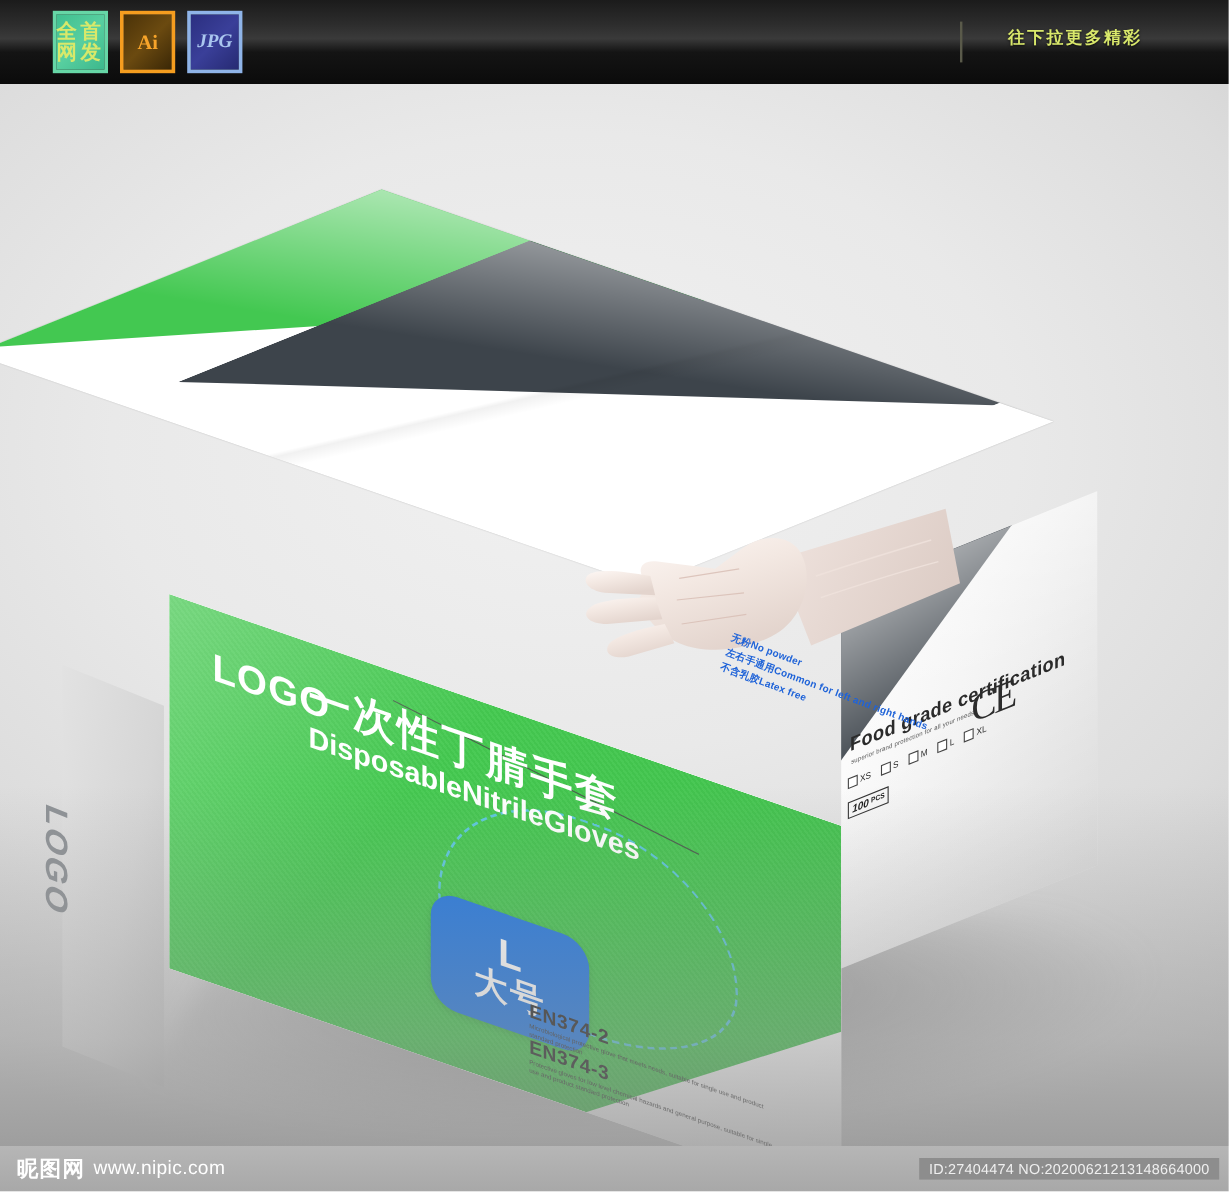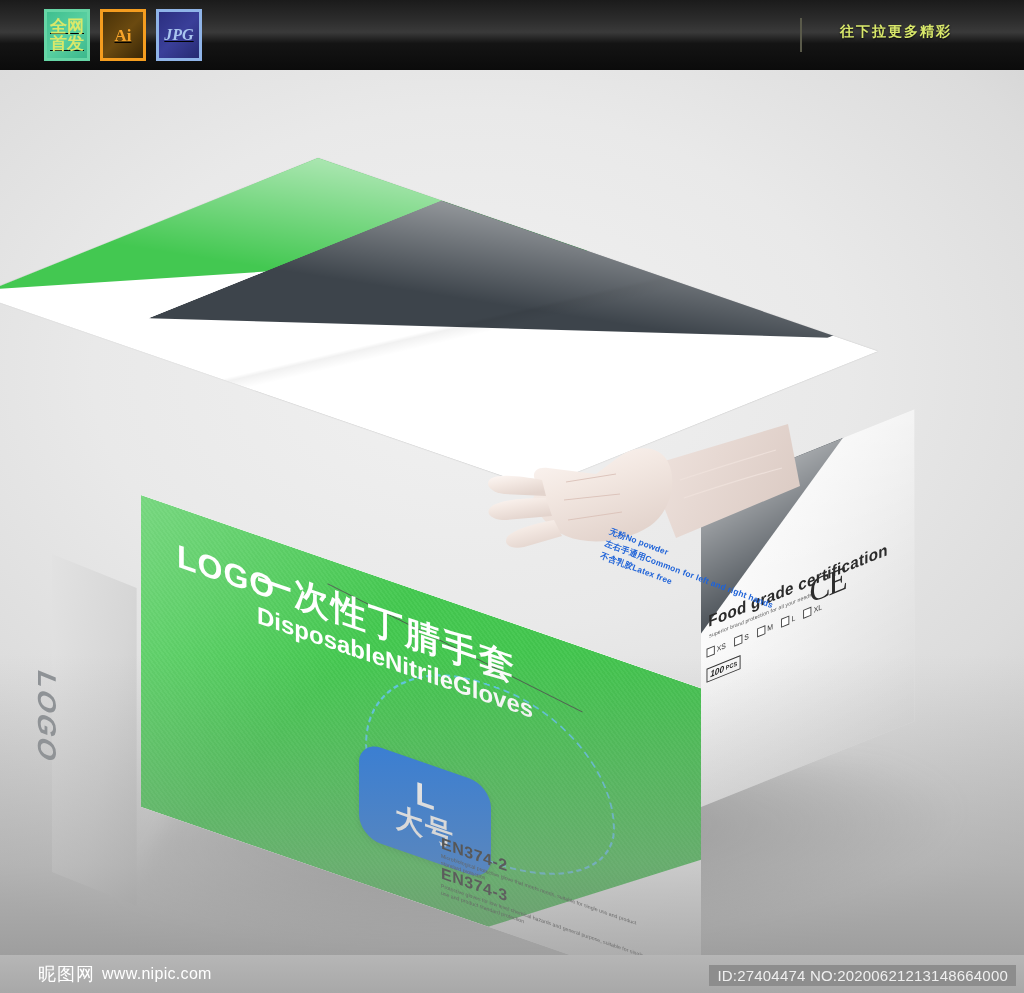--- a/index.html
+++ b/index.html
@@ -12,22 +12,22 @@
 
   
   .banner{
     position:absolute;left:0;top:0;width:1024px;height:70px;
     background:linear-gradient(180deg,#1b1b1b 0%,#2c2c2c 28%,#3a3a3a 46%,#141414 62%,#0b0b0b 100%);
     display:flex;align-items:center;overflow:hidden;
   }
   .badges{display:flex;align-items:center;gap:10px;margin-left:44px;}
   .badge{
     width:46px;height:52px;border-width:3px;border-style:solid;
-    display:flex;flex-direction:column;align-items:center;justify-content:center;
-    box-sizing:border-box;line-height:1;text-decoration:underline;
+    display:flex;flex-direction:row;align-items:center;justify-content:center;
+    box-sizing:border-box;line-height:1;
   }
   .badge-quan{
     border-color:#66d6a6;
     background:linear-gradient(135deg,#3fbf8f 0%,#58cfa0 50%,#3cb88c 100%);
   }
   .badge-quan .bq-row{display:flex;font-size:17px;font-weight:bold;color:#d8e86a;letter-spacing:0px;}
   .badge-quan .bq-row span{display:inline-block;}
   .badge-ai{
     border-color:#f59d1f;
     background:linear-gradient(135deg,#4a3208 0%,#6b4a10 50%,#3a2706 100%);
@@ -255,25 +255,25 @@
   }
 
   
   .footer{
     position:absolute;left:0;top:955px;width:1024px;height:38px;
     background:linear-gradient(180deg,#b6b6b6 0%,#a8a8a8 100%);
   }
   .nipic{
     position:absolute;left:14px;top:7px;display:flex;align-items:center;gap:7px;color:#fff;
   }
-  .nipic .cn{font-size:18px;font-weight:normal;letter-spacing:1px;font-family:"Liberation Serif",serif;margin-left:24px;}
+  .nipic .cn{font-size:18px;font-weight:bold;letter-spacing:1px;font-family:"Liberation Serif",serif;}
   .nipic .url{font-size:16px;letter-spacing:.3px;}
   .idtag{
     position:absolute;right:8px;top:10px;background:#8d8d8d;color:#efefef;
-    font-size:15px;padding:2px 8px;letter-spacing:.2px;
+    font-size:12px;padding:2px 8px;letter-spacing:.2px;
   }
 </style>
 </head>
 <body>
 
 <div id="stage">
 
   <div class="banner">
     <div class="badges">
 

